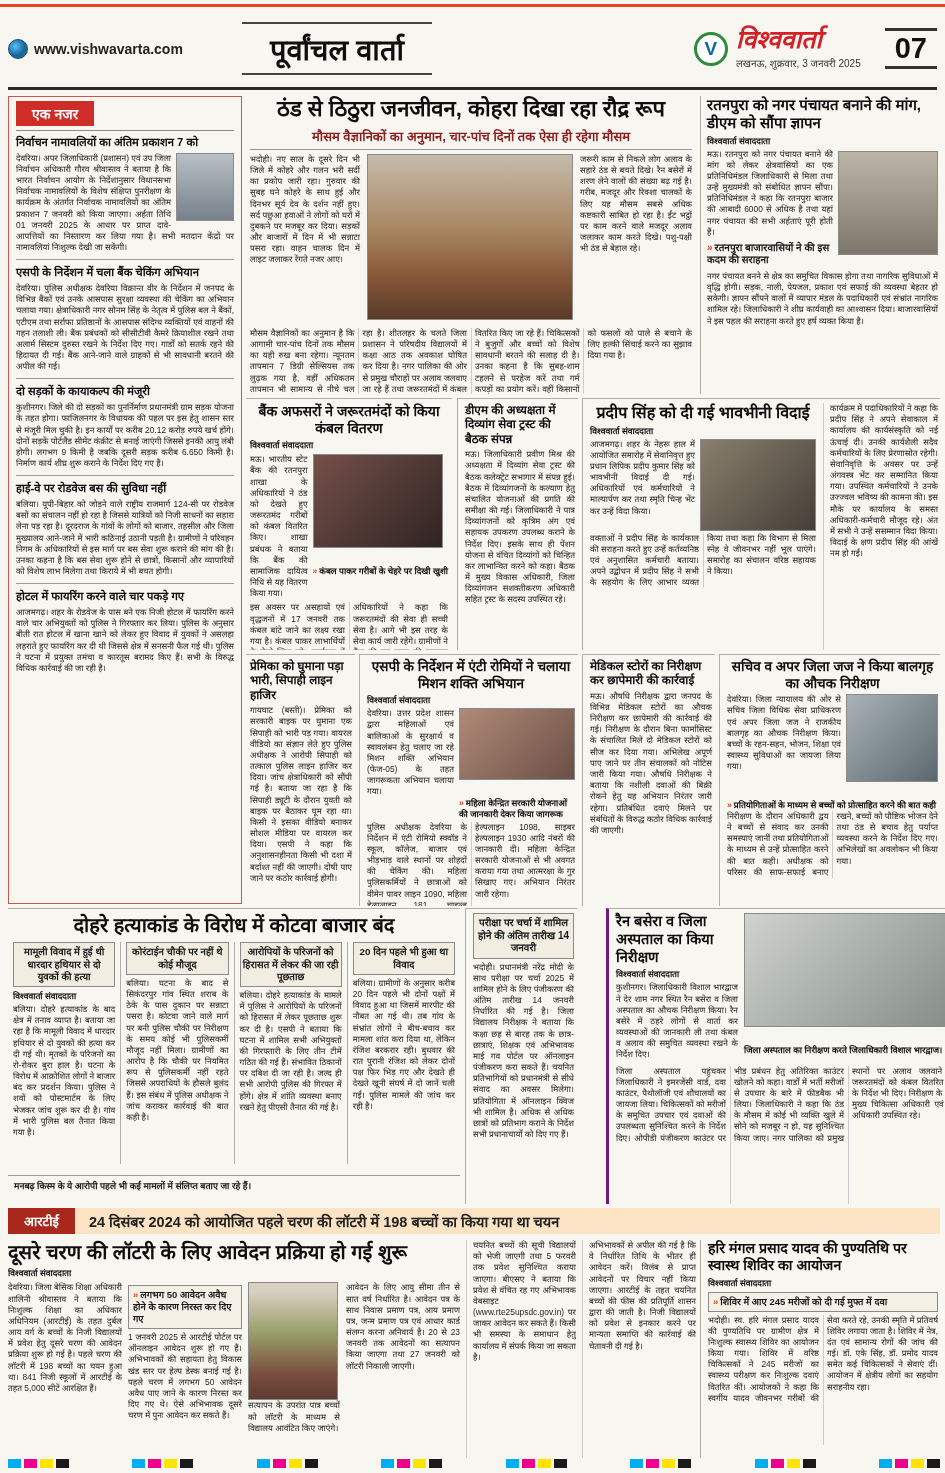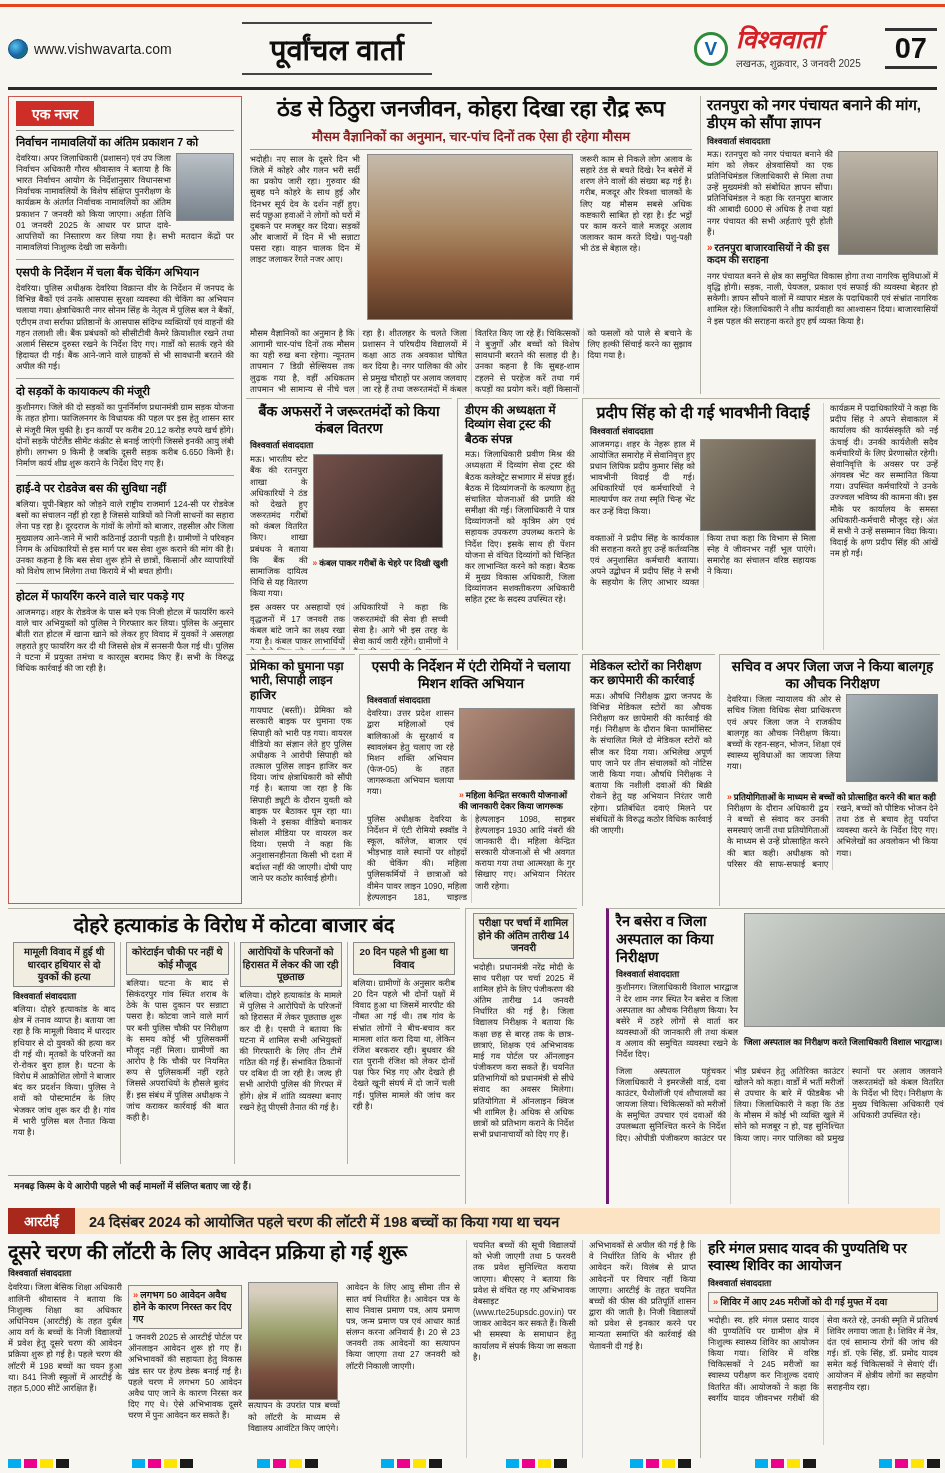--- a/index.html
+++ b/index.html
@@ -4,31 +4,31 @@
 <style>
   *{margin:0;padding:0;box-sizing:border-box}
   html,body{background:#9a9a9a}
   body{font-family:"Liberation Sans","DejaVu Sans",sans-serif}
   .page{position:relative;width:945px;height:1473px;background:#f8f6f0;margin:0 auto;overflow:hidden;color:#1b1b1b}
   .top-rule{position:absolute;left:0;top:4px;width:100%;height:3px;background:#e8431f}
   
   .masthead{position:absolute;left:8px;top:10px;width:929px;height:80px;border-bottom:3px solid #2a2a2a;display:flex;align-items:center}
   .site{display:flex;align-items:center;gap:6px;width:210px}
   .globe-icon{width:20px;height:20px;border-radius:50%;background:radial-gradient(circle at 35% 35%,#5cc3e8,#1565a8 55%,#2e7d32);flex:none;border:1px solid #0d4d7a}
-  .site-text{font-size:14px;font-weight:normal;color:#222}
+  .site-text{font-size:14px;font-weight:bold;color:#222}
   .section-title{font-size:29px;font-weight:bold;color:#0f0f0f;border-top:2px solid #444;border-bottom:2px solid #444;padding:5px 28px;margin-left:24px;white-space:nowrap}
   .brand-wrap{display:flex;align-items:center;gap:8px;margin-left:auto}
   .v-logo{width:34px;height:34px;border-radius:50%;border:3px solid #2e8b3a;color:#1565a8;font-weight:bold;font-size:19px;display:flex;align-items:center;justify-content:center;background:#fff;flex:none}
   .brand-name{font-size:25px;font-weight:bold;color:#d42127;display:block;line-height:1;font-style:italic}
   .edition{font-size:10px;color:#333;display:block;margin-top:4px}
   .pagenum{font-size:29px;font-weight:bold;border-top:3px solid #333;border-bottom:3px solid #333;padding:1px 10px;margin-left:24px;color:#111}
   
   .body-text{font-size:8.4px;line-height:1.33;text-align:justify;color:#1d1d1d}
   .reporter{font-size:8.6px;font-weight:bold;color:#111;margin:2px 0}
-  .caption{font-size:8.6px;font-weight:bold;line-height:1.25;margin-top:10px;color:#111}
+  .caption{font-size:8.6px;font-weight:bold;line-height:1.25;margin-top:18px;color:#111}
   .chev{color:#e8431f;font-weight:bold;margin-right:2px}
   .photo{border:1px solid #8a8a8a}
   .cols2{column-count:2;column-gap:8px;column-rule:1px solid #ccc}
   .cols3{column-count:3;column-gap:8px;column-rule:1px solid #ccc}
   .cols4{column-count:4;column-gap:8px;column-rule:1px solid #ccc}
   h1,h2,h3{color:#0e0e0e;line-height:1.22}
   .bullet-box{border:1px solid #8a8a8a;background:#f4f0e6;padding:3px 4px;font-size:9.5px;font-weight:bold;line-height:1.25;margin:3px 0}
   
   .sidebar{position:absolute;left:8px;top:96px;width:234px;height:808px;border:1px solid #c9574f;padding:4px 7px;overflow:hidden;background:#f8f6f0}
   .ek-wrap{border-bottom:1px solid #888;margin-bottom:5px}

